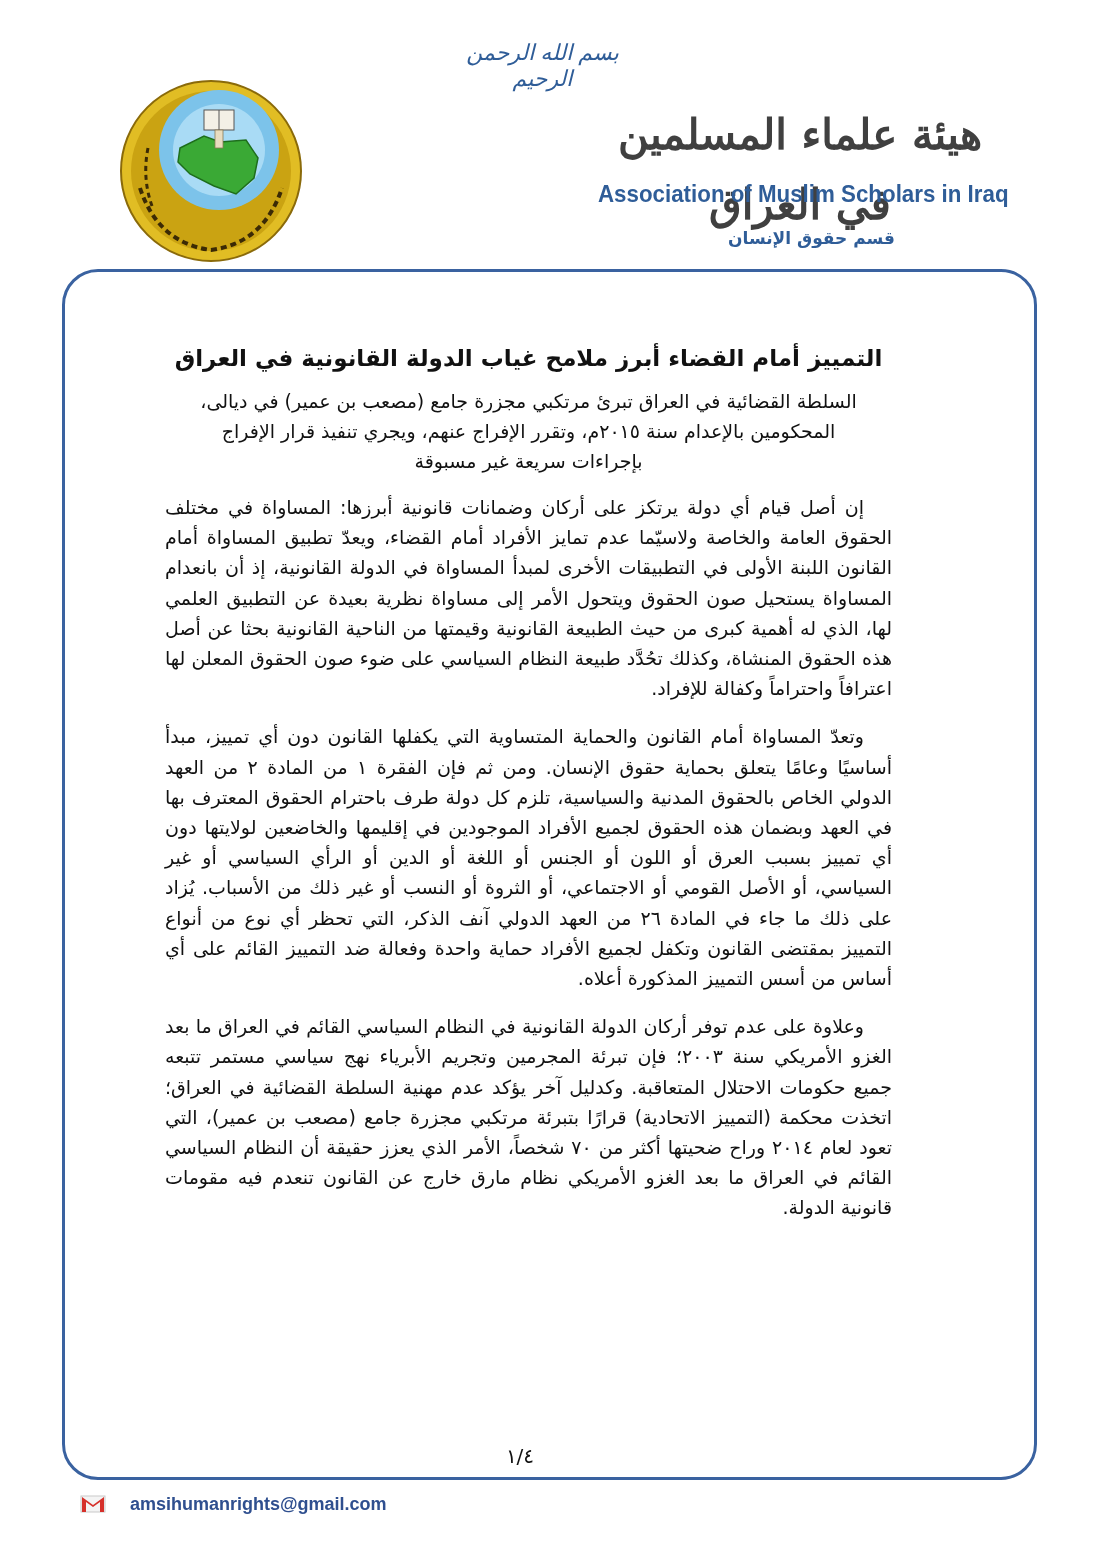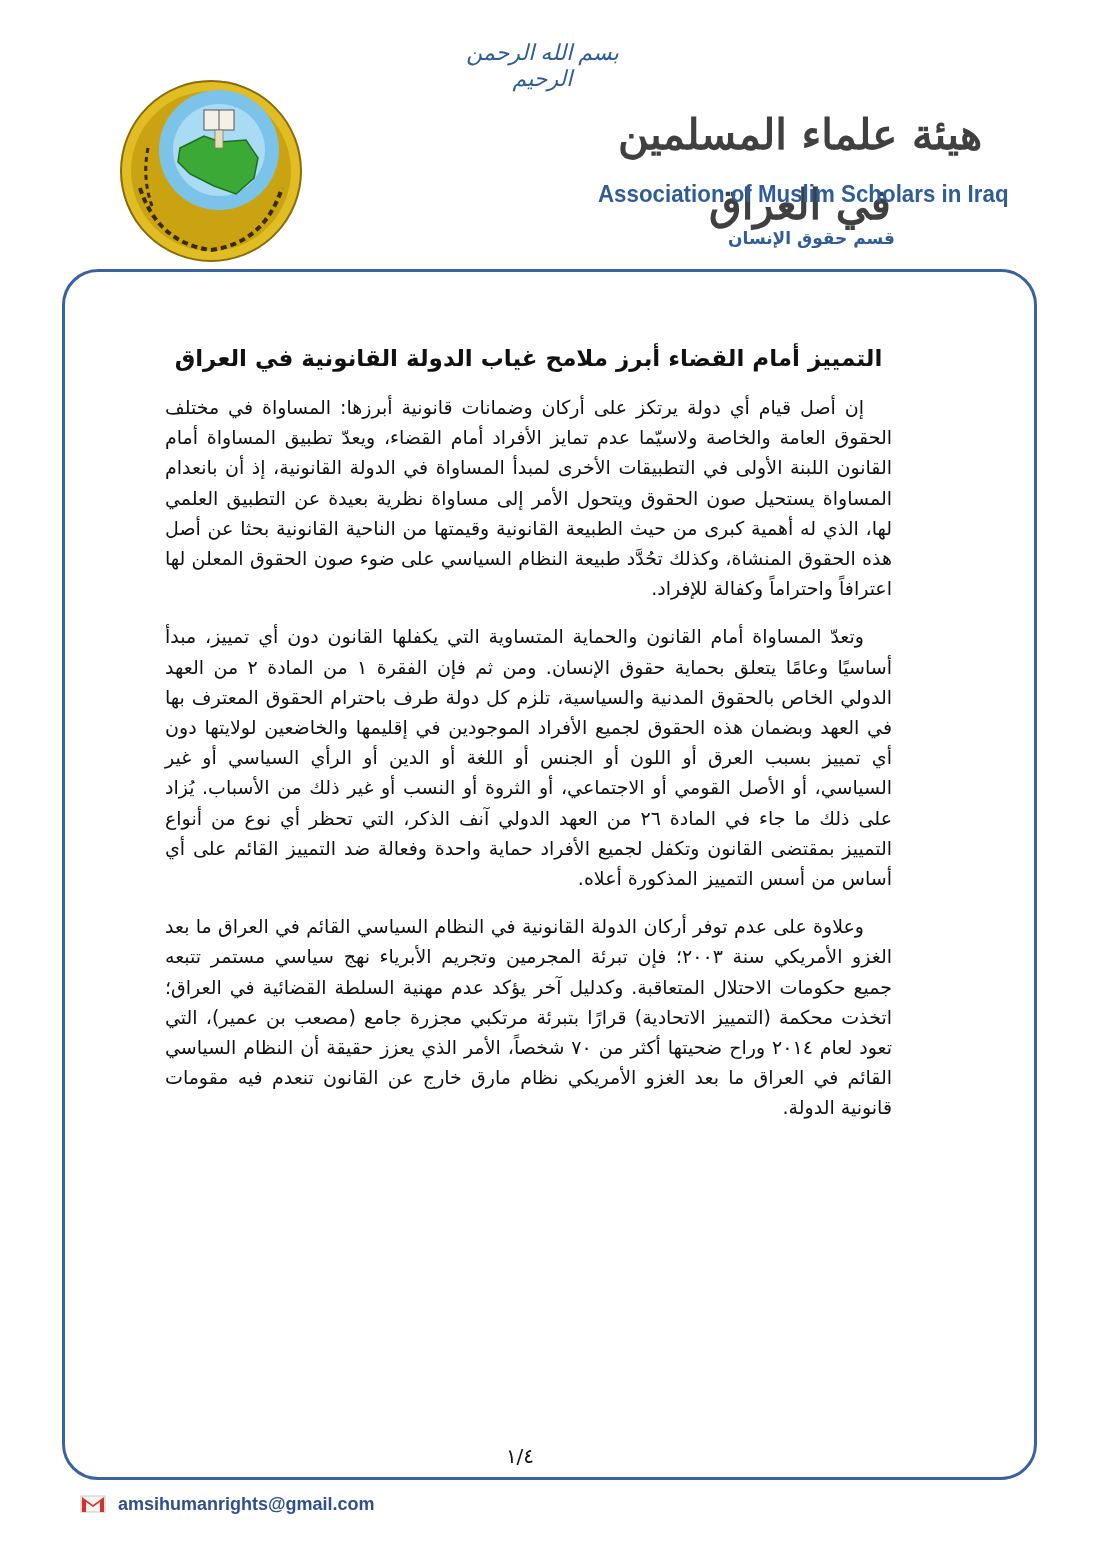--- a/index.html
+++ b/index.html
@@ -15,28 +15,28 @@
             font-family: "Liberation Sans", sans-serif; font-weight: bold; font-size: 24px;
             color: #2f5d98; white-space: nowrap; transform: scaleX(0.93); transform-origin: left; }
   .dept { position: absolute; left: 700px; top: 228px; width: 195px; direction: rtl;
           font-family: "DejaVu Sans", sans-serif; font-weight: bold;
           font-size: 17px; color: #2f5d98; }
   .emblem { position: absolute; left: 118px; top: 78px; width: 186px; height: 186px; }
   .frame { position: absolute; left: 62px; top: 269px; width: 969px; height: 1205px;
            border: 3px solid #3a62a0; border-radius: 36px; }
   .content { position: absolute; left: 165px; top: 338px; width: 727px; direction: rtl; }
   .title { text-align: center; font-family: "DejaVu Sans", sans-serif; font-weight: bold;
-           font-size: 23px; margin: 0 0 14px 0; line-height: 40px; }
+           font-size: 23px; margin: 0 0 8px 0; line-height: 40px; }
   .subtitle { text-align: center; font-size: 19px; line-height: 30px; margin: 0 20px 16px 20px; }
   .para { text-align: justify; text-align-last: right; font-size: 19px; line-height: 30.2px;
           margin: 4px 0 18px 0; text-indent: 28px; }
   .page-num { position: absolute; left: 490px; top: 1444px; width: 60px; text-align: center;
               font-family: "DejaVu Sans", sans-serif; font-size: 20px; }
   .footer { position: absolute; left: 80px; top: 1492px; height: 24px; display: flex;
-            align-items: center; gap: 12px; }
+            align-items: center; gap: 24px; }
   .mail-icon { width: 26px; height: 20px; }
   .email { font-family: "Liberation Sans", sans-serif; font-weight: bold; font-size: 18px;
            color: #2f4f8f; }
 </style>
 </head>
 <body>
 
 <div class="basmala">بسم الله الرحمن الرحيم</div>
 
 <div class="org-ar">هيئة علماء المسلمين في العراق</div>
@@ -57,20 +57,21 @@
     <rect x="97" y="52" width="8" height="18" fill="#e8dcc0" stroke="#8a7a55" stroke-width="0.8"></rect>
     <path d="M22 110 Q40 165 93 172 Q146 165 164 110" fill="none" stroke="#3b2a05" stroke-width="4" stroke-dasharray="6 4"></path>
     <path d="M30 70 Q24 100 34 128" fill="none" stroke="#3b2a05" stroke-width="3" stroke-dasharray="5 4"></path>
   </svg>
 </div>
 
 <div class="frame"></div>
 
 <div class="content">
   <div class="title">التمييز أمام القضاء أبرز ملامح غياب الدولة القانونية في العراق</div>
+  <div class="subtitle">السلطة القضائية في العراق تبرئ مرتكبي مجزرة جامع (مصعب بن عمير) في ديالى، المحكومين بالإعدام سنة ٢٠١٥م، وتقرر الإفراج عنهم، ويجري تنفيذ قرار الإفراج بإجراءات سريعة غير مسبوقة</div>
   <p class="para">إن أصل قيام أي دولة يرتكز على أركان وضمانات قانونية أبرزها: المساواة في مختلف الحقوق العامة والخاصة ولاسيّما عدم تمايز الأفراد أمام القضاء، ويعدّ تطبيق المساواة أمام القانون اللبنة الأولى في التطبيقات الأخرى لمبدأ المساواة في الدولة القانونية، إذ أن بانعدام المساواة يستحيل صون الحقوق ويتحول الأمر إلى مساواة نظرية بعيدة عن التطبيق العلمي لها، الذي له أهمية كبرى من حيث الطبيعة القانونية وقيمتها من الناحية القانونية بحثا عن أصل هذه الحقوق المنشاة، وكذلك تحُدَّد طبيعة النظام السياسي على ضوء صون الحقوق المعلن لها اعترافاً واحتراماً وكفالة للإفراد.</p>
   <p class="para">وتعدّ المساواة أمام القانون والحماية المتساوية التي يكفلها القانون دون أي تمييز، مبدأ أساسيًا وعامًا يتعلق بحماية حقوق الإنسان. ومن ثم فإن الفقرة ١ من المادة ٢ من العهد الدولي الخاص بالحقوق المدنية والسياسية، تلزم كل دولة طرف باحترام الحقوق المعترف بها في العهد وبضمان هذه الحقوق لجميع الأفراد الموجودين في إقليمها والخاضعين لولايتها دون أي تمييز بسبب العرق أو اللون أو الجنس أو اللغة أو الدين أو الرأي السياسي أو غير السياسي، أو الأصل القومي أو الاجتماعي، أو الثروة أو النسب أو غير ذلك من الأسباب. يُزاد على ذلك ما جاء في المادة ٢٦ من العهد الدولي آنف الذكر، التي تحظر أي نوع من أنواع التمييز بمقتضى القانون وتكفل لجميع الأفراد حماية واحدة وفعالة ضد التمييز القائم على أي أساس من أسس التمييز المذكورة أعلاه.</p>
   <p class="para">وعلاوة على عدم توفر أركان الدولة القانونية في النظام السياسي القائم في العراق ما بعد الغزو الأمريكي سنة ٢٠٠٣؛ فإن تبرئة المجرمين وتجريم الأبرياء نهج سياسي مستمر تتبعه جميع حكومات الاحتلال المتعاقبة. وكدليل آخر يؤكد عدم مهنية السلطة القضائية في العراق؛ اتخذت محكمة (التمييز الاتحادية) قرارًا بتبرئة مرتكبي مجزرة جامع (مصعب بن عمير)، التي تعود لعام ٢٠١٤ وراح ضحيتها أكثر من ٧٠ شخصاً، الأمر الذي يعزز حقيقة أن النظام السياسي القائم في العراق ما بعد الغزو الأمريكي نظام مارق خارج عن القانون تنعدم فيه مقومات قانونية الدولة.</p>
 </div>
 
 <div class="page-num">١/٤</div>
 
 <div class="footer">
   <span class="mail-icon">
     <svg viewBox="0 0 26 20" width="26" height="20">

